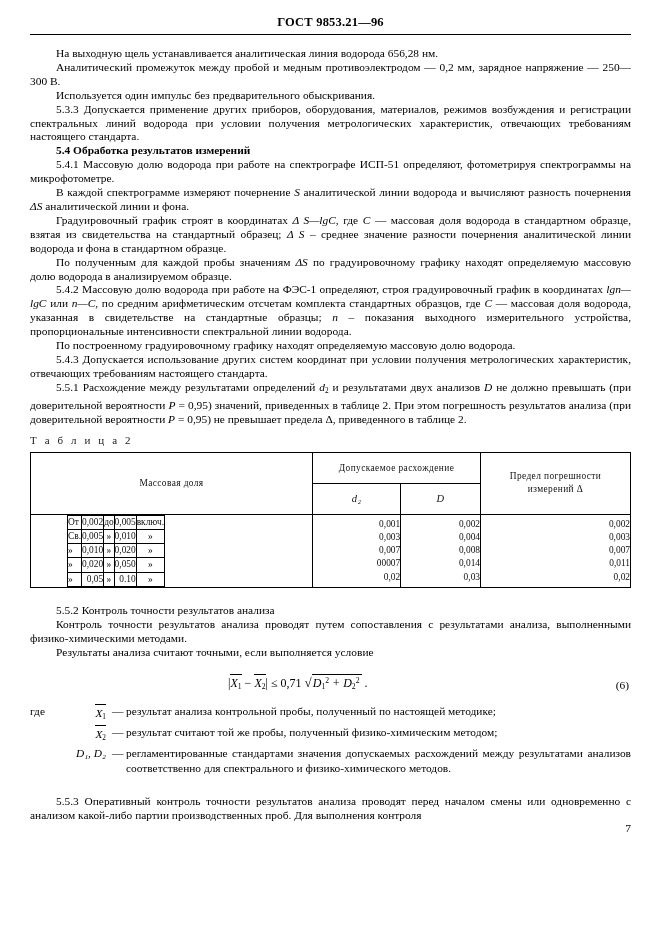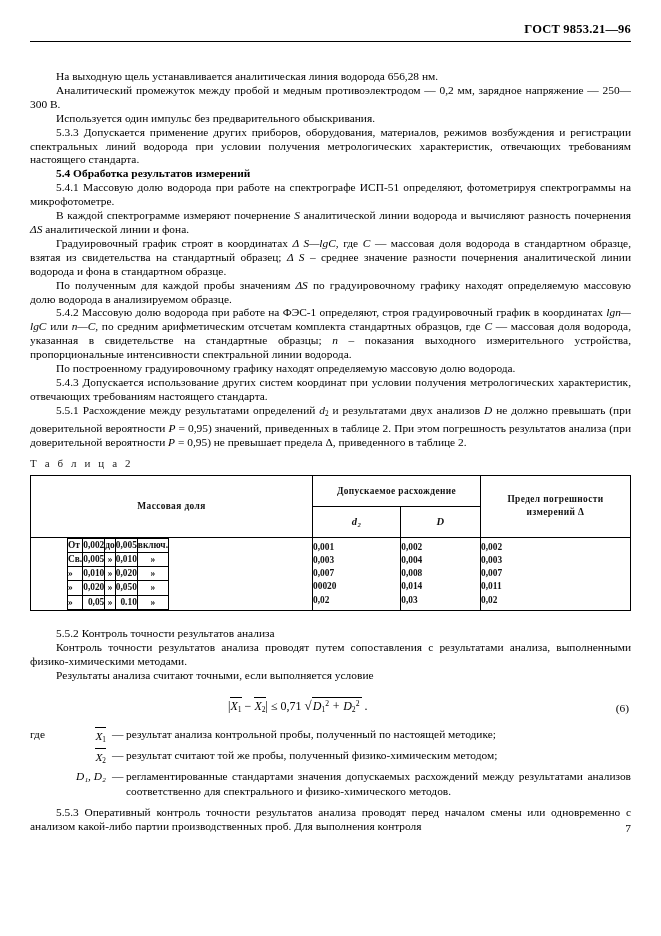--- a/index.html
+++ b/index.html
@@ -18,35 +18,35 @@
   .page {
     position: relative;
     width: 661px;
     height: 936px;
     box-sizing: border-box;
     padding: 0 30px;
   }
 
   
   .doc-header {
-    padding-top: 22px;
-    text-align: right;
+    padding-top: 15px;
+    text-align: center;
     font-size: 12.5px;
     font-weight: bold;
     letter-spacing: 0.2px;
   }
   .header-rule {
     margin-top: 4px;
     border-bottom: 1.4px solid #000;
     width: 100%;
   }
 
   
   .body-text {
-    margin-top: 28px;
+    margin-top: 12px;
     font-size: 11.4px;
     line-height: 13.9px;
     text-align: justify;
     text-justify: inter-word;
   }
   p {
     margin: 0;
     text-indent: 26px;
     text-align: justify;
   }
@@ -75,36 +75,36 @@
     margin-top: 6px;
     width: 100%;
     border-collapse: collapse;
     font-size: 9.4px;
     color: #111;
   }
   table.gost th,
   table.gost td {
     border: 0.9px solid #000;
     padding: 0;
-    font-weight: bold;
+    font-weight: normal;
     vertical-align: middle;
   }
   table.gost .thead th {
     text-align: center;
     letter-spacing: 0.4px;
   }
   th.col-share { height: 60px; width: 47%; }
   th.col-group { height: 30px; }
   th.col-sub { height: 30px; font-style: italic; font-size: 10.5px; }
   th.col-limit { width: 25%; line-height: 13px; padding: 0 6px; }
   td.cell-range {
     padding: 7px 0 6px 0;
   }
   td.cell-num {
-    text-align: left;
+    text-align: right;
     padding: 7px 0 6px 0;
     line-height: 13.2px;
   }
   .range-table {
     border-collapse: collapse;
     margin: 0 auto 0 36px;
     font-size: 9.4px;
   }
   .range-table td {
     border: none;
@@ -167,21 +167,21 @@
     line-height: 14.6px;
   }
   .defs table { border-collapse: collapse; width: 100%; }
   .defs td { vertical-align: top; padding: 0; }
   .defs td.lead { width: 30px; white-space: nowrap; padding-right: 2px; }
   .defs td.sym  { width: 44px; text-align: right; white-space: nowrap; padding-right: 6px; }
   .defs td.dash { width: 14px; white-space: nowrap; }
   .defs td.txt  { text-align: justify; }
 
   .tail-text {
-    margin-top: 8px;
+    margin-top: 20px;
     font-size: 11.4px;
     line-height: 13.9px;
   }
   .page-number {
     position: absolute;
     right: 30px;
     bottom: 102px;
     font-size: 11.4px;
   }
 </style>
@@ -288,21 +288,21 @@
                 <td class="c4">0.10</td>
                 <td class="c5">»</td>
               </tr>
             </tbody>
           </table>
         </td>
         <td class="cell-num">
           <span>0,001</span><br>
           <span>0,003</span><br>
           <span>0,007</span><br>
-          <span>00020</span><br>
+          <span>00007</span><br>
           <span>0,02</span>
         </td>
         <td class="cell-num">
           <span>0,002</span><br>
           <span>0,004</span><br>
           <span>0,008</span><br>
           <span>0,014</span><br>
           <span>0,03</span>
         </td>
         <td class="cell-num">

